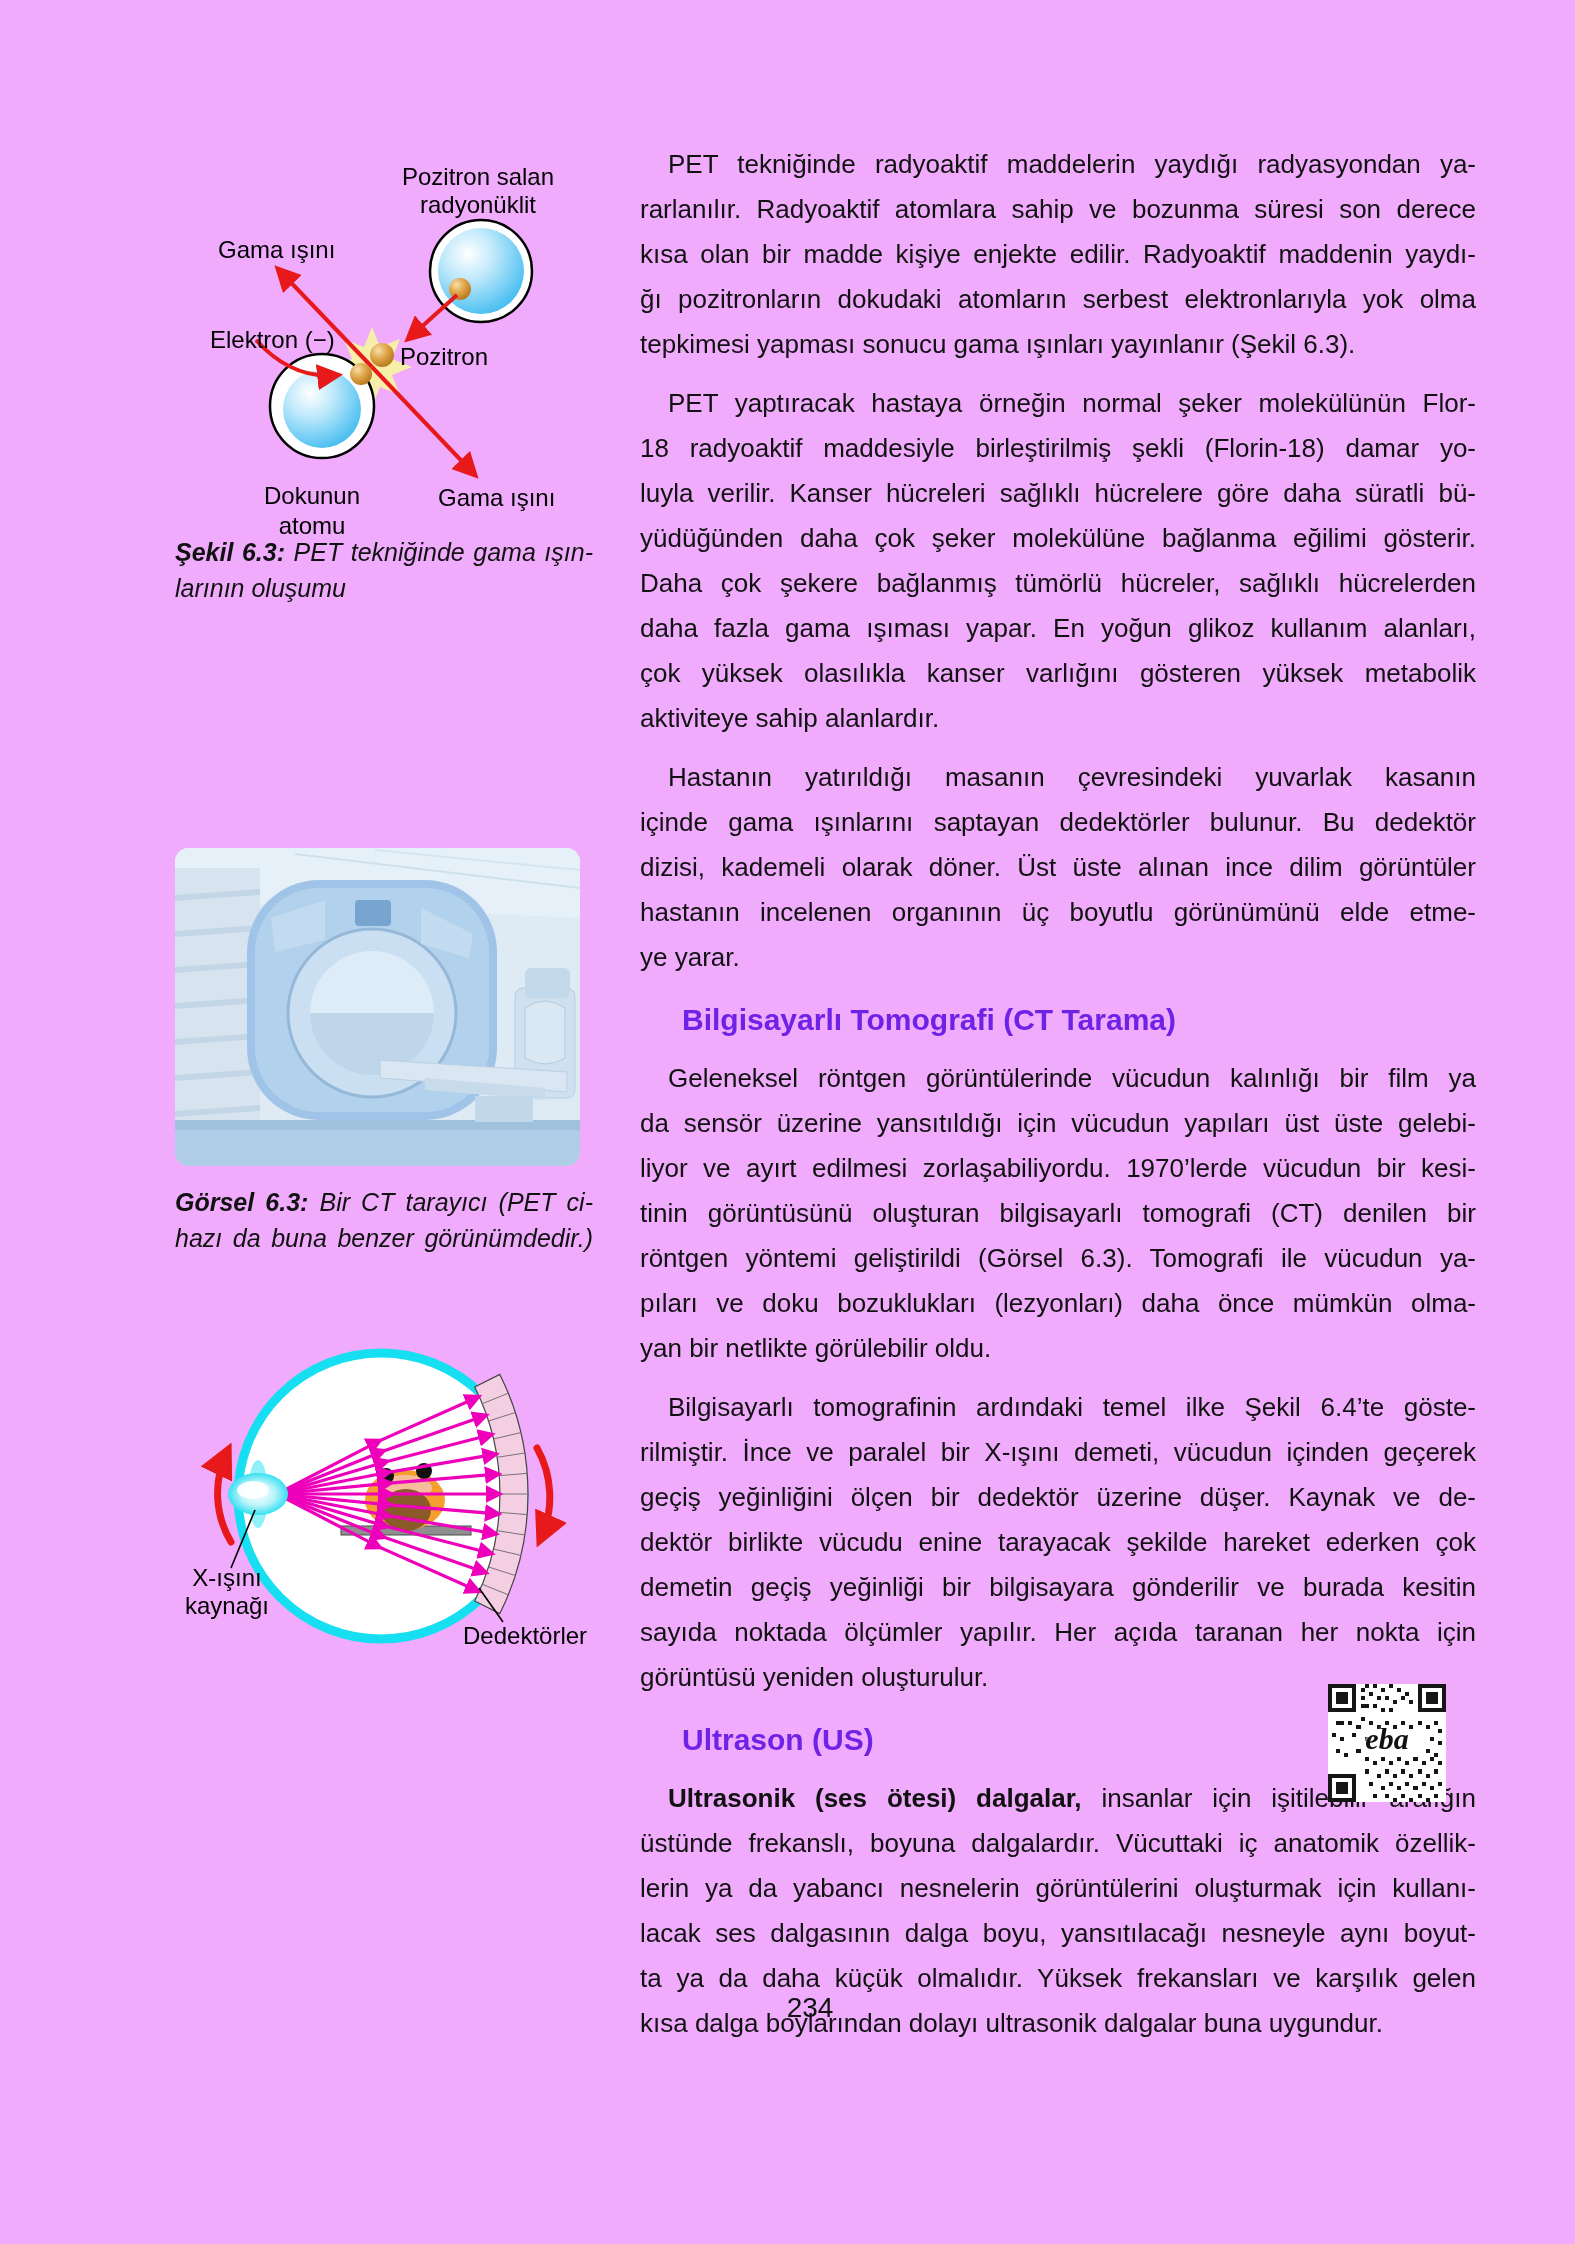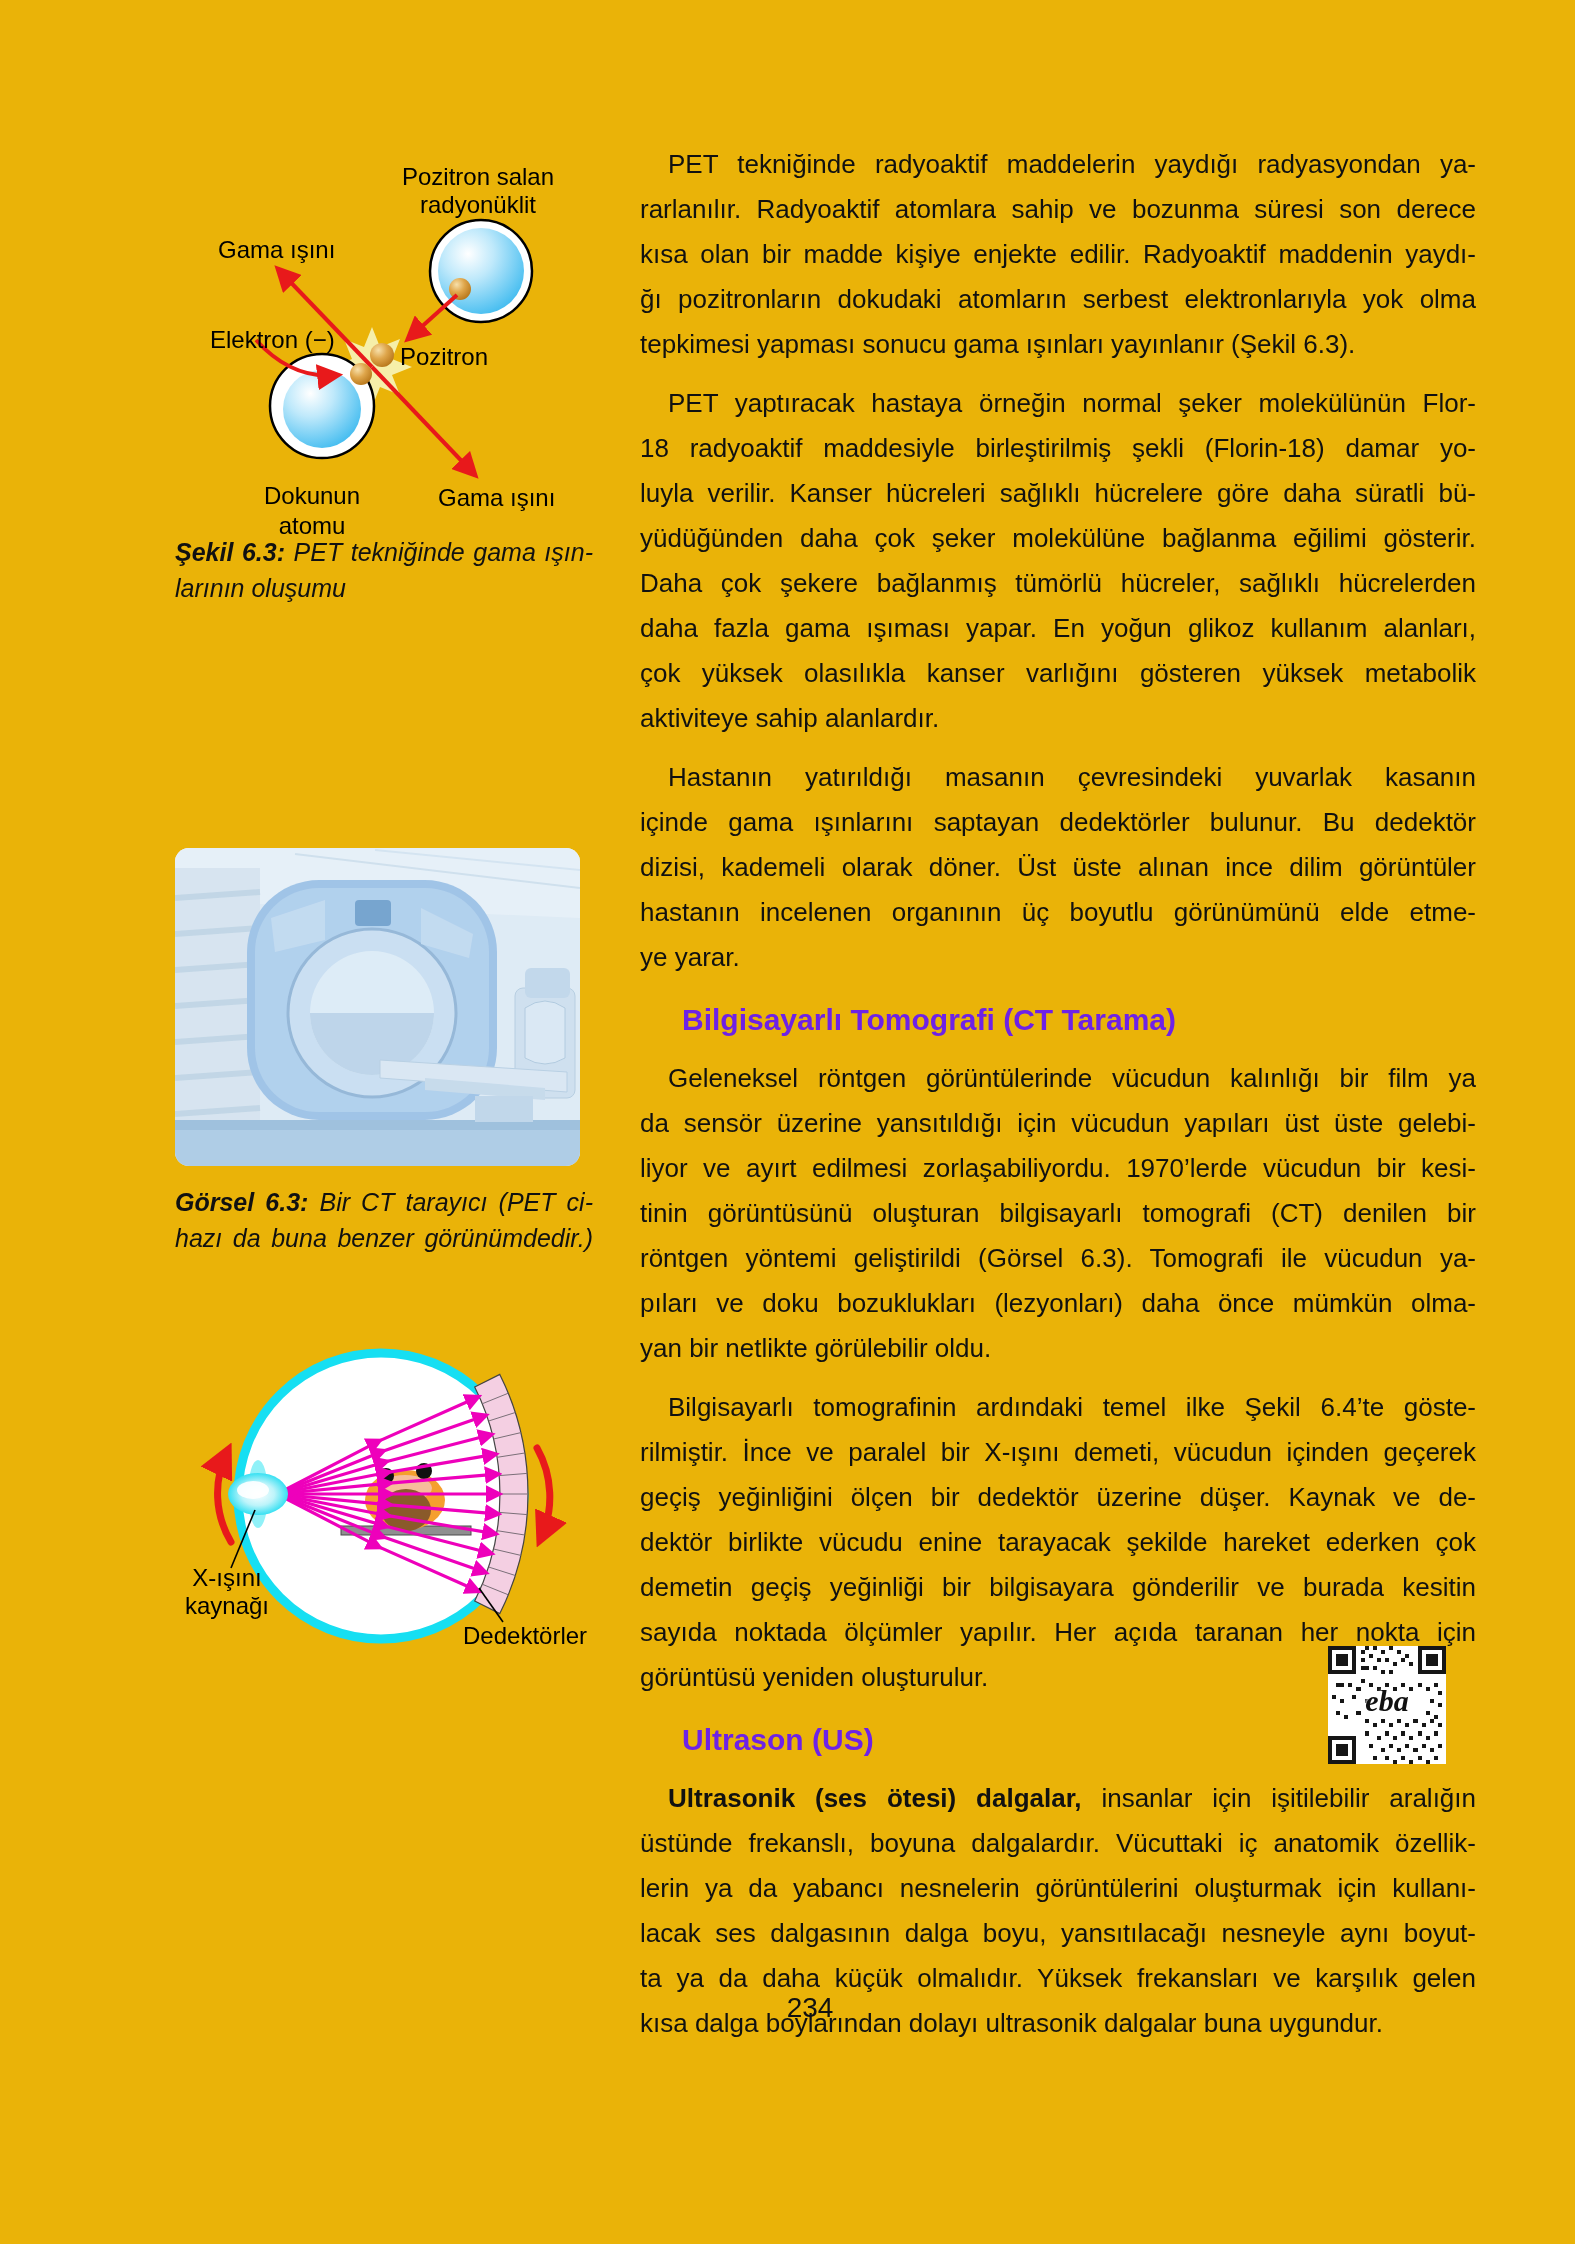--- a/index.html
+++ b/index.html
@@ -1,16 +1,16 @@
 <!DOCTYPE html>
 <html><head>
 <meta charset="utf-8">
 <style>
   html,body{margin:0;padding:0;background:#ffffff;}
-  #page{position:relative;width:1575px;height:2244px;background:#eab308;
+  #page{position:relative;width:1575px;height:2244px;background:#f0abfc;
         font-family:"Liberation Sans",sans-serif;color:#111;overflow:hidden;}
   .abs{position:absolute;}
 
   
   #text-col{left:640px;top:142px;width:836px;}
   .para{margin:0 0 14px 0;}
   .line{height:45px;line-height:45px;font-size:26px;text-align:justify;
         text-align-last:justify;white-space:nowrap;overflow:hidden;}
   .line.first{padding-left:28px;}
   .line.last{text-align-last:left;}
@@ -21,21 +21,21 @@
   .cap b{font-weight:bold;}
   .cap .j{text-align:justify;text-align-last:justify;white-space:nowrap;overflow:hidden;}
 
   
   .figtext{font-family:"Liberation Sans",sans-serif;font-size:24px;fill:#000;}
 
   
   #ct-photo{left:175px;top:848px;width:405px;height:318px;border-radius:14px;overflow:hidden;}
 
   
-  #qr{left:1328px;top:1646px;width:118px;height:118px;}
+  #qr{left:1328px;top:1684px;width:118px;height:118px;}
   #qr .eba{position:absolute;left:0;top:38px;width:118px;text-align:center;
            font-family:"Liberation Serif",serif;font-style:italic;font-weight:bold;
            font-size:30px;text-shadow:0 0 3px #fff,0 0 5px #fff;}
 
   #page-number{left:760px;top:1992px;width:100px;font-size:28px;text-align:center;}
 </style>
 </head>
 <body>
 
 <div id="page">

